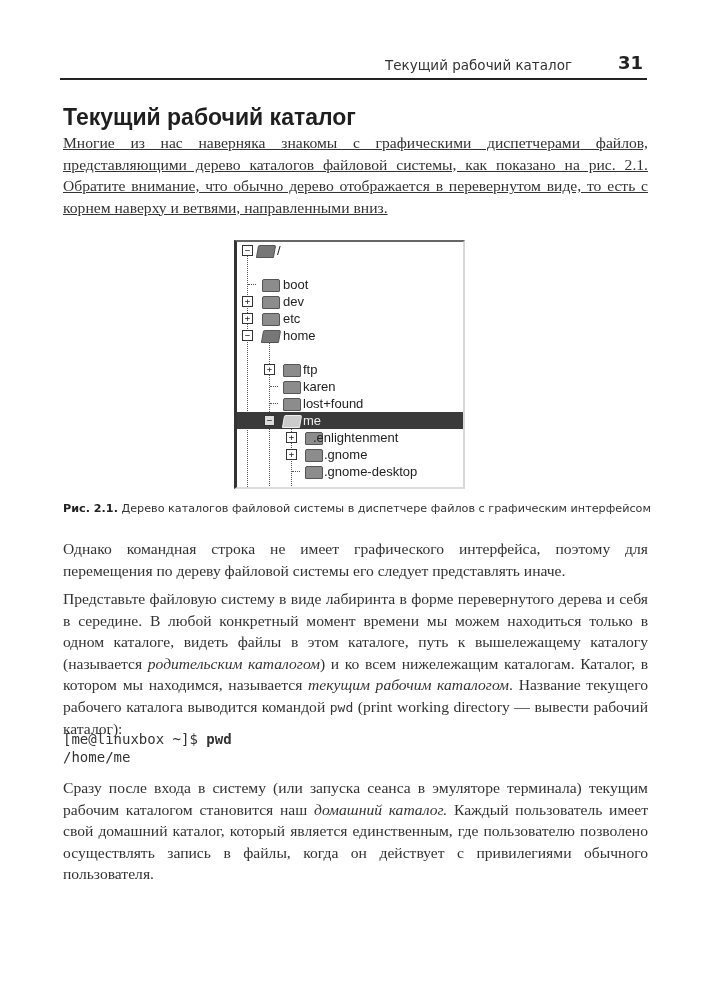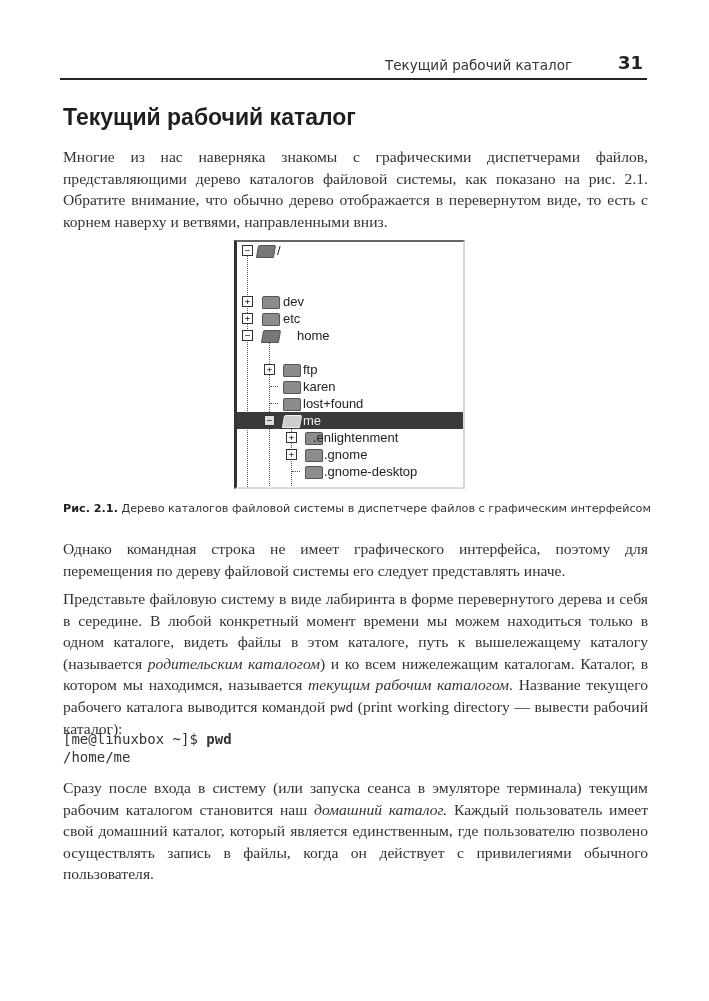--- a/index.html
+++ b/index.html
@@ -4,21 +4,21 @@
 <style>
   html, body { margin:0; padding:0; background:#fff; }
   body { width:709px; height:1001px; position:relative; overflow:hidden; color:#2a2a2a; }
   .running-head { position:absolute; left:60px; top:52px; width:587px; height:26px; border-bottom:2px solid #222; }
   .running-head .rh-title { position:absolute; right:75px; top:5px; font-family:"DejaVu Sans", sans-serif; font-size:13.5px; color:#333; }
   .running-head .rh-page { position:absolute; right:4px; top:0px; font-family:"DejaVu Sans", sans-serif; font-size:18px; font-weight:bold; color:#222; }
   .section-title { position:absolute; left:63px; top:104px; font-family:"Liberation Sans", sans-serif; font-weight:bold; font-size:23px; color:#1f1f1f; }
   .para { position:absolute; left:63px; width:585px; font-family:"Liberation Serif", serif; font-size:15.6px; line-height:21.5px; text-align:justify; color:#333; }
   .para i { font-style:italic;margin-top:40px; }
   .mono { font-family:"DejaVu Sans Mono", monospace; font-size:13px; }
-  .p1 { top:146px; }
+  .p1 { top:132px;text-decoration:underline; }
   .p2 { top:538px; }
   .p3 { top:588px; }
   .p4 { top:777px; }
   .code { position:absolute; left:63px; top:730px; font-family:"DejaVu Sans Mono", monospace; font-size:14px; line-height:18px; color:#333; white-space:pre; }
   .code b { font-weight:bold; }
   .figure { position:absolute; left:234px; top:240px; width:226px; height:245px; border-left:3px solid #333; border-top:2px solid #666; border-right:2px solid #d8d8d8; border-bottom:2px solid #ddd; background:#fff; overflow:hidden; }
   .tree-row { position:absolute; left:0; height:17px; width:100%; font-family:"Liberation Sans", sans-serif; font-size:13px; line-height:17px; color:#222; }
   .tree-row.selected { background:#3a3a3a; color:#eee; }
   .tree-row .toggle { position:absolute; top:3px; width:9px; height:9px; border:1px solid #333; background:#fff; font-size:9px; line-height:9px; text-align:center; font-family:"DejaVu Sans Mono", monospace; color:#222; }
   .tree-row.selected .toggle { background:#ddd; }
@@ -47,37 +47,42 @@
   <div class="vline" style="left:32px;top:100px;height:150px;"></div>
   <div class="vline" style="left:54px;top:185px;height:65px;"></div>
 
   <div class="tree-row" style="top:0px">
     <span class="toggle" style="left:5px">−</span>
     <span class="folder open" style="left:20px"></span>
     <span class="label" style="left:40px">/</span>
   </div>
 
 
+  <div class="tree-row" style="top:34px">
+    <span class="hline" style="left:11px;top:8px"></span>
+    <span class="folder" style="left:25px"></span>
+    <span class="label" style="left:46px">boot</span>
+  </div>
 
   <div class="tree-row" style="top:51px">
     <span class="toggle" style="left:5px">+</span>
     <span class="folder" style="left:25px"></span>
     <span class="label" style="left:46px">dev</span>
   </div>
 
   <div class="tree-row" style="top:68px">
     <span class="toggle" style="left:5px">+</span>
     <span class="folder" style="left:25px"></span>
     <span class="label" style="left:46px">etc</span>
   </div>
 
   <div class="tree-row" style="top:85px">
     <span class="toggle" style="left:5px">−</span>
     <span class="folder open" style="left:25px"></span>
-    <span class="label" style="left:60px">home</span>
+    <span class="label" style="left:46px">home</span>
   </div>
 
 
   <div class="tree-row" style="top:119px">
     <span class="toggle" style="left:27px">+</span>
     <span class="folder" style="left:46px"></span>
     <span class="label" style="left:66px">ftp</span>
   </div>
 
   <div class="tree-row" style="top:136px">

